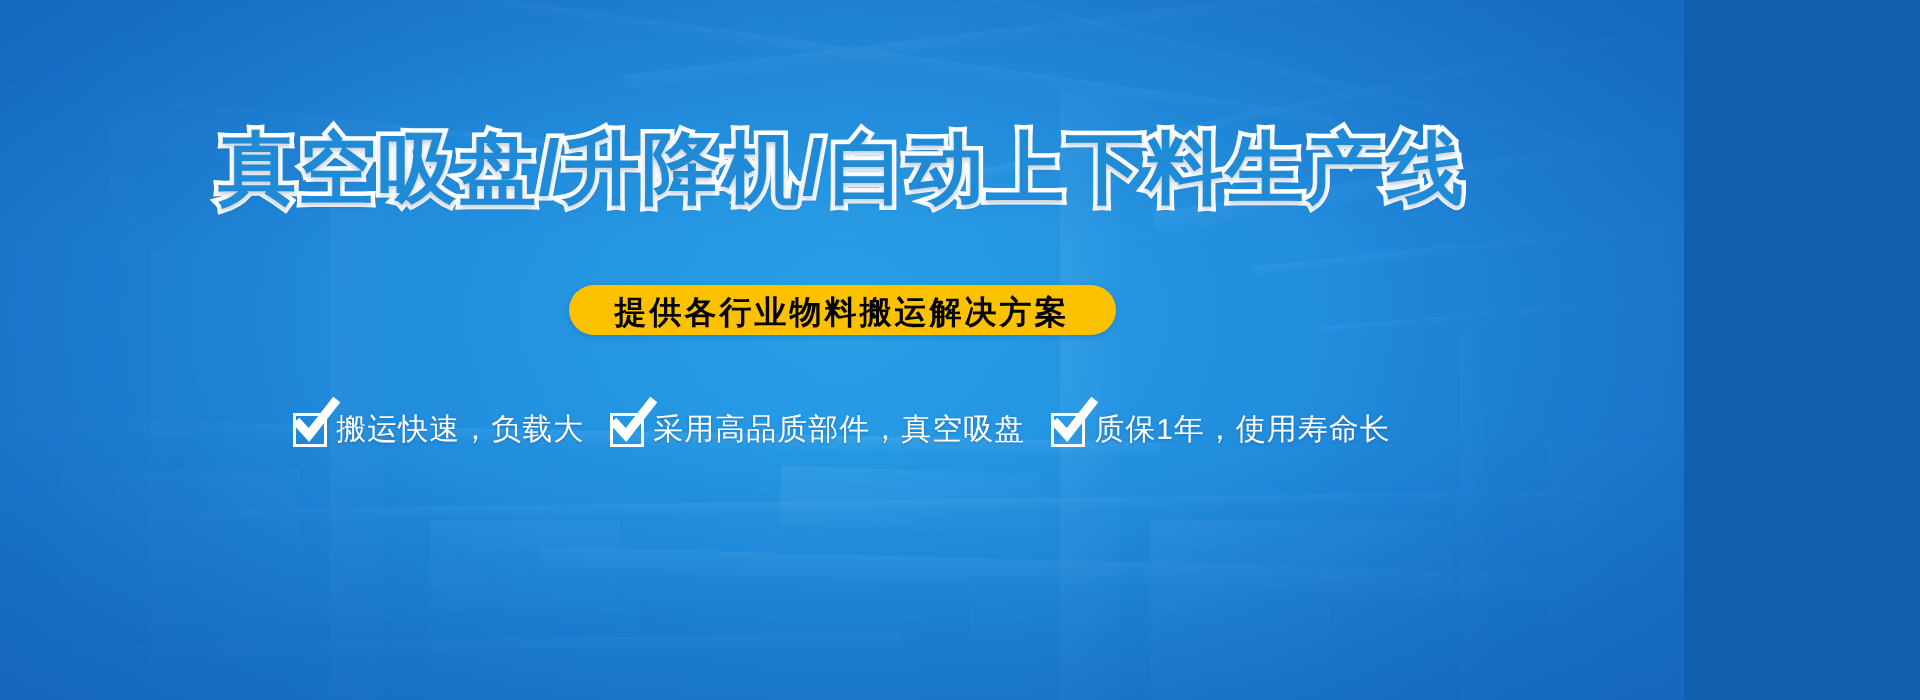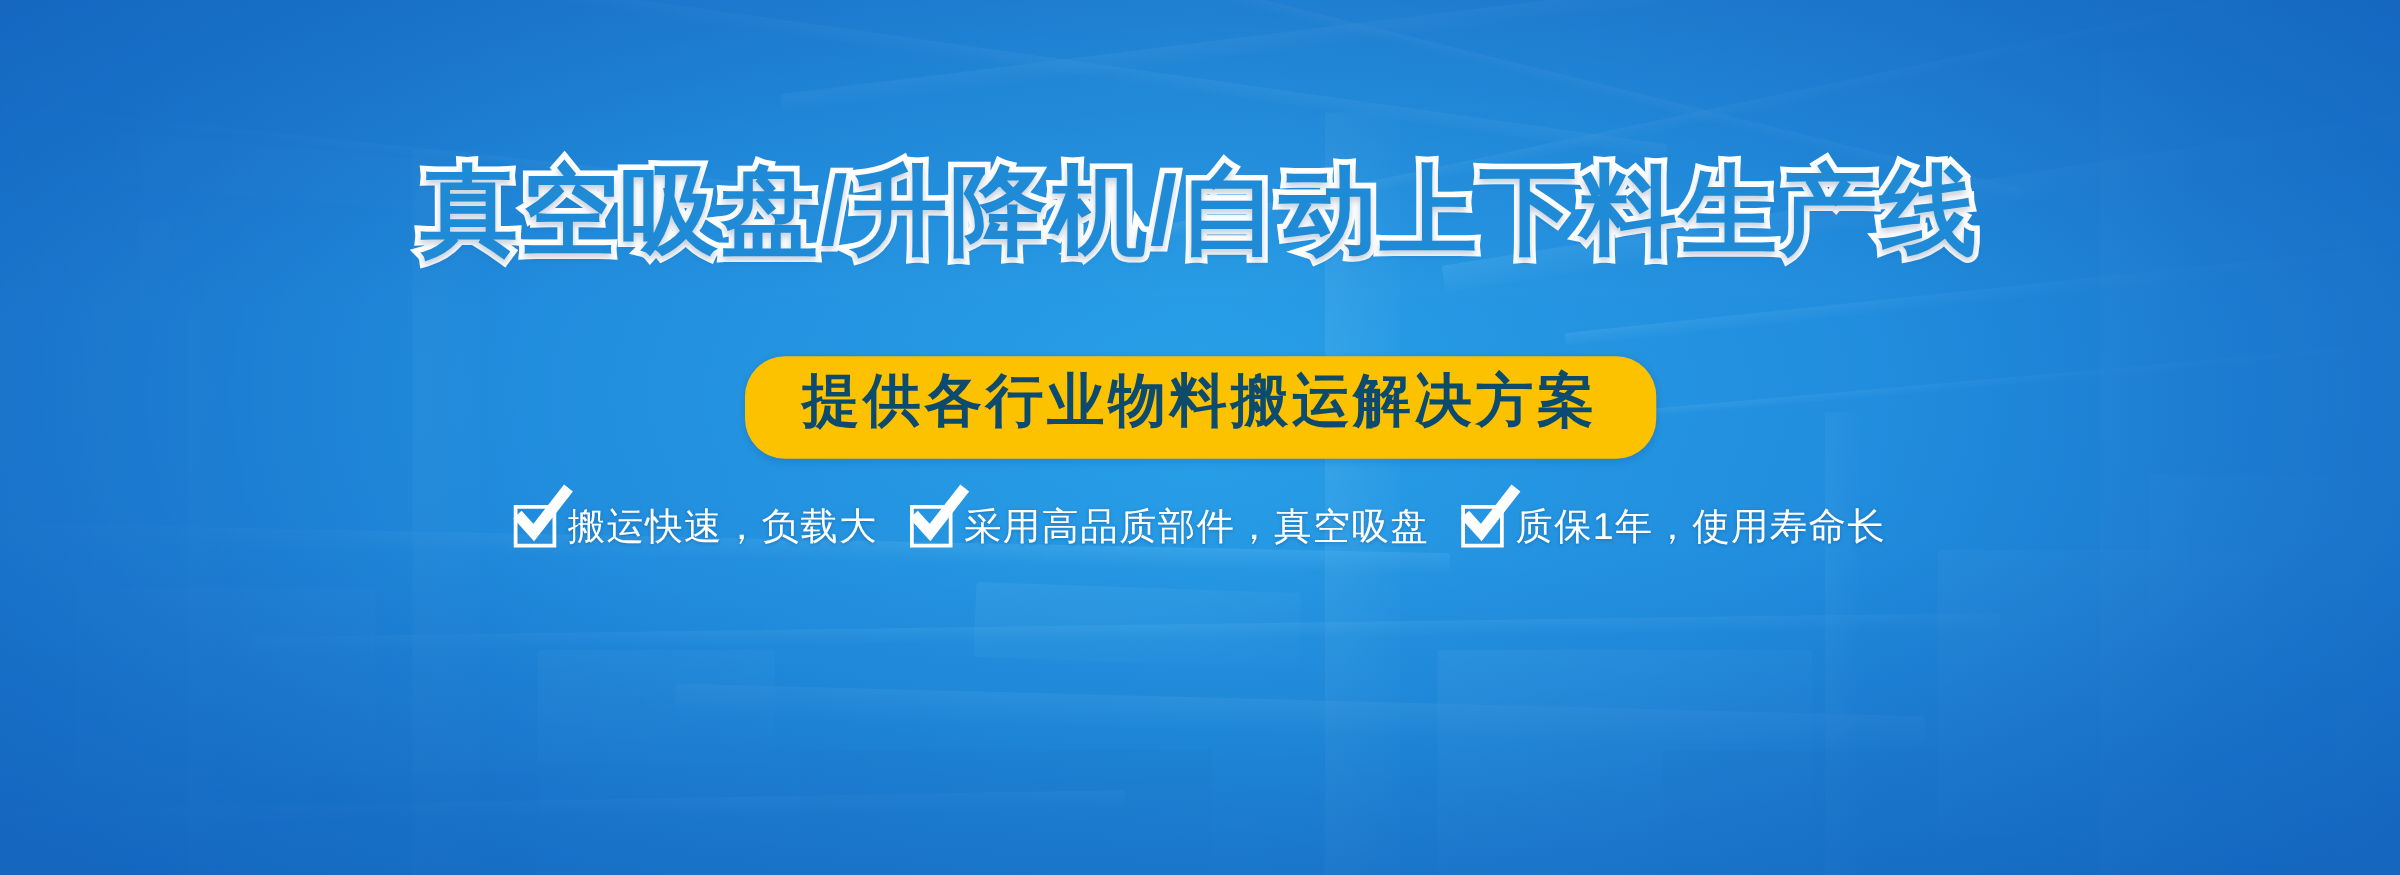--- a/index.html
+++ b/index.html
@@ -1,21 +1,21 @@
 <!DOCTYPE html>
 <html lang="zh"><head>
 <meta charset="utf-8">
 <title>Banner</title>
 <style>
   html,body{margin:0;padding:0;background:#0f5fae;}
   *{box-sizing:border-box;}
 
   .banner{
     position:relative;
-    width:1920px;
+    width:1684px;
     height:700px;
     overflow:hidden;
     font-family:"Liberation Sans","DejaVu Sans",sans-serif;
     background:#1f7fd0;
   }
 
   
   .photo{position:absolute;inset:0;overflow:hidden;}
 
   
@@ -59,32 +59,32 @@
     -webkit-text-stroke:9px #ffffff;
     paint-order:stroke fill;
     text-shadow:0 3px 5px rgba(10,60,120,.25);
     white-space:nowrap;
   }
 
   .badge{
     margin-top:26px;
     background:#fcc200;
     border-radius:32px;
-    padding:10px 46px 20px;
-    font-size:46px;
+    padding:10px 46px 4px;
+    font-size:32px;
     font-weight:bold;
     letter-spacing:3px;
-    color:#0c4a6e;
+    color:#000000;
     line-height:1.12;
     white-space:nowrap;
     box-shadow:0 2px 6px rgba(10,55,110,.18);
   }
 
   .features{
-    margin-top:34px;
+    margin-top:74px;
     display:flex;
     align-items:center;
     gap:26px;
     white-space:nowrap;
   }
   .feature{display:flex;align-items:center;gap:9px;}
   .check{
     position:relative;
     width:34px;height:34px;
     border:3px solid #ffffff;

